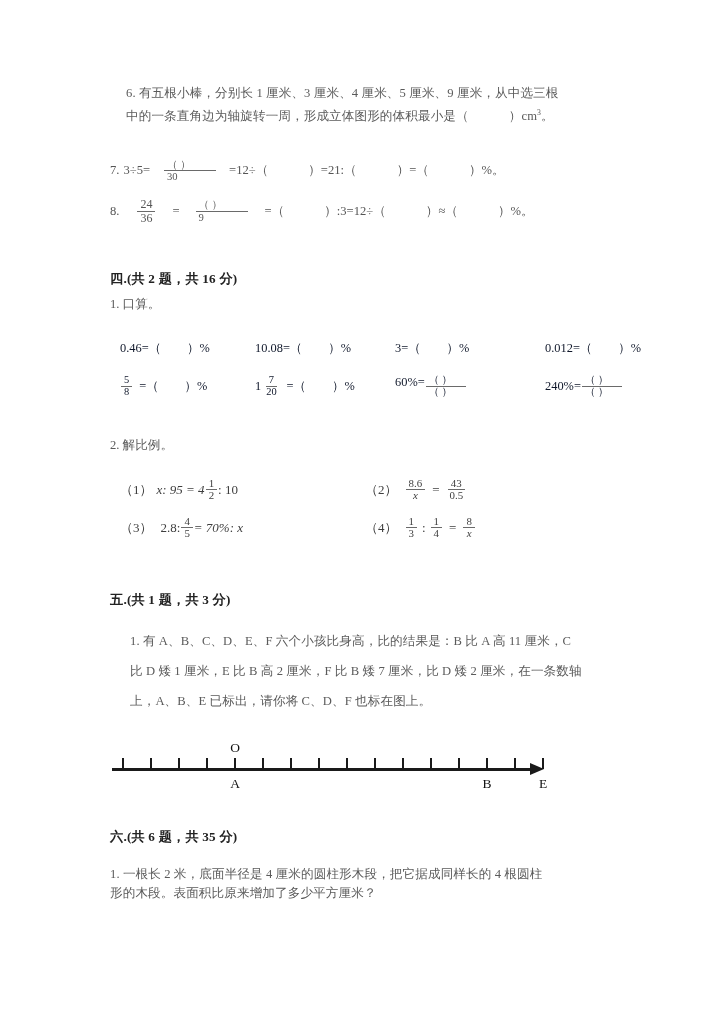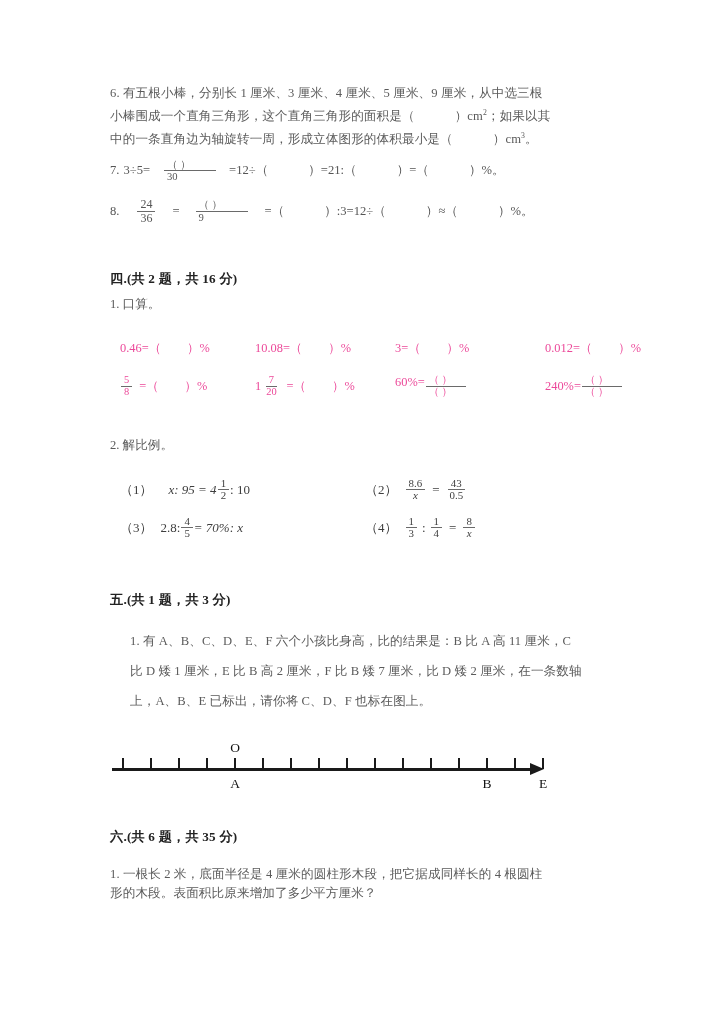--- a/index.html
+++ b/index.html
@@ -87,21 +87,21 @@
   .blank-sm { display: inline-block; min-width: 26px; }
 
   sup.unit { font-size: 0.62em; vertical-align: super; }
 
   .ital { font-style: italic; font-family: "Liberation Serif", serif; }
 
   
   .koushu-row {
     display: flex;
     font-size: 12.4px;
-    color: #ec4899;
+    color: #0f172a;
   }
   .koushu-row > div { flex: 0 0 auto; }
 
   .prop-grid {
     display: flex;
     font-size: 13px;
     color: #3e3e3e;
   }
   .prop-grid .col { width: 245px; }
   .prop-row { margin-bottom: 14px; }
@@ -152,25 +152,22 @@
     transform: translateX(-50%);
     font-family: "Liberation Serif", serif;
   }
 </style>
 </head>
 <body>
 
 <div class="page">
   <div class="body-col">
 
-    <div style="position:absolute; left:0; top:84px; width:522px;">
+    <div style="position:absolute; left:16px; top:84px; width:522px;">
       <div class="qtext">6. 有五根小棒，分别长 1 厘米、3 厘米、4 厘米、5 厘米、9 厘米，从中选三根</div>
-      <div class="qtext">
-        <span>小棒围成一个直角三角形，这个直角三角形的面积是（</span><span class="blank"></span><span>）</span><span><span>cm</span><sup class="unit">2</sup></span><span>；如果以其</span>
-      </div>
       <div class="qtext">
         <span>中的一条直角边为轴旋转一周，形成立体图形的体积最小是（</span><span class="blank"></span><span>）</span><span><span>cm</span><sup class="unit">3</sup></span><span>。</span>
       </div>
     </div>
 
     <div style="position:absolute; left:0; top:159px; width:522px; display:flex; align-items:center; font-size:12.6px; color:#555;">
       <span>7.</span>
       <span style="margin-left:4px;">3÷5=</span>
       <span class="frac wide" style="margin-left:14px;">
         <span class="num">（ ）</span>
@@ -262,21 +259,21 @@
       </div>
     </div>
 
     <div style="position:absolute; left:0; top:437px;" class="sub-q">2. 解比例。</div>
 
     <div style="position:absolute; left:10px; top:478px; width:512px;">
 
       <div class="prop-grid prop-row">
         <div class="col" style="display:flex; align-items:center;">
           <span>（1）</span>
-          <span class="ital" style="margin-left:16px;">x: 95 = 4</span>
+          <span class="ital" style="margin-left:4px;">x: 95 = 4</span>
           <span class="frac">
             <span class="num">1</span>
             <span class="den">2</span>
           </span>
           <span>: 10</span>
         </div>
         <div class="col" style="display:flex; align-items:center;">
           <span>（2）</span>
           <span class="frac" style="margin-left:8px;">
             <span class="num">8.6</span>

